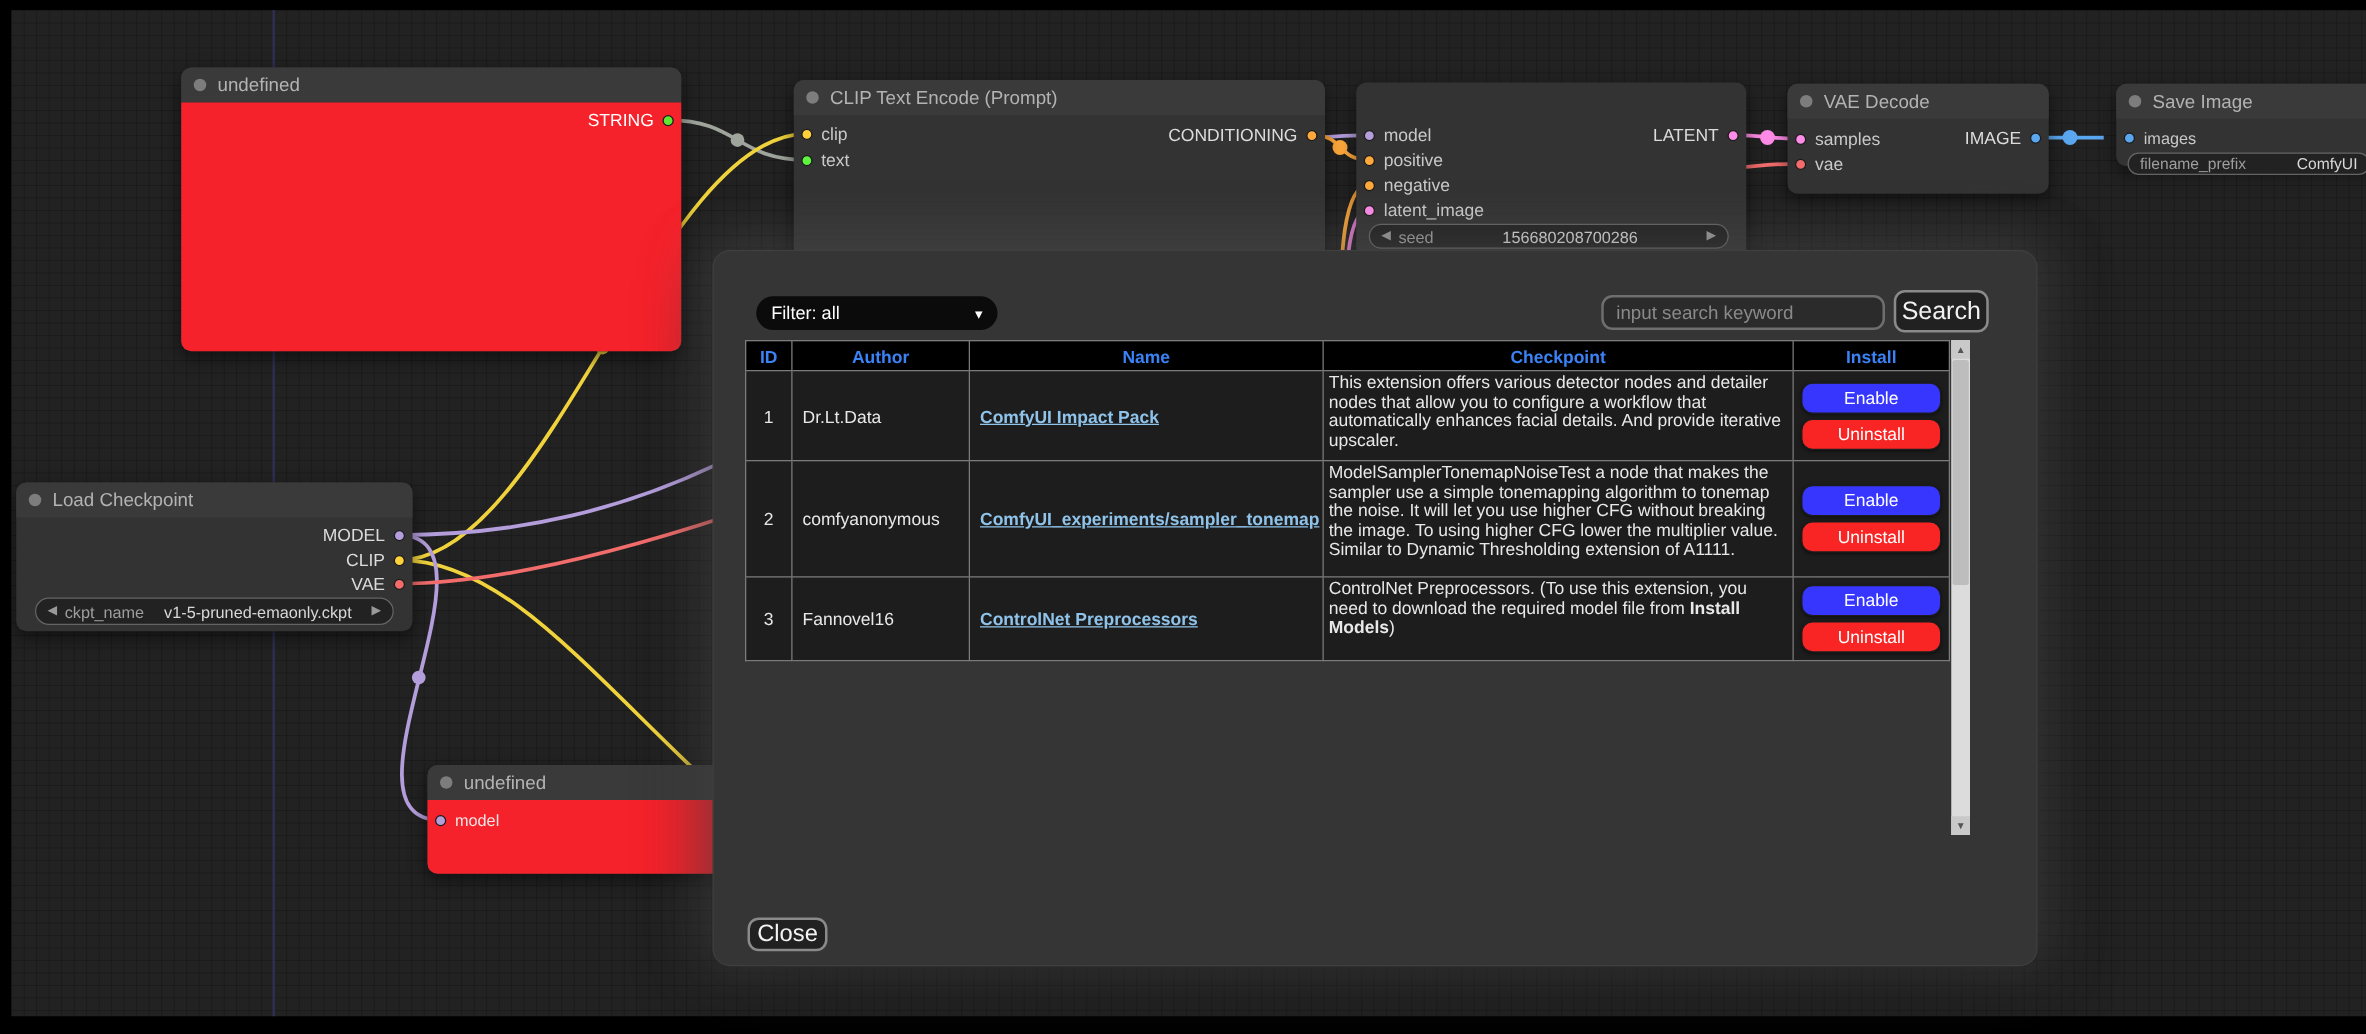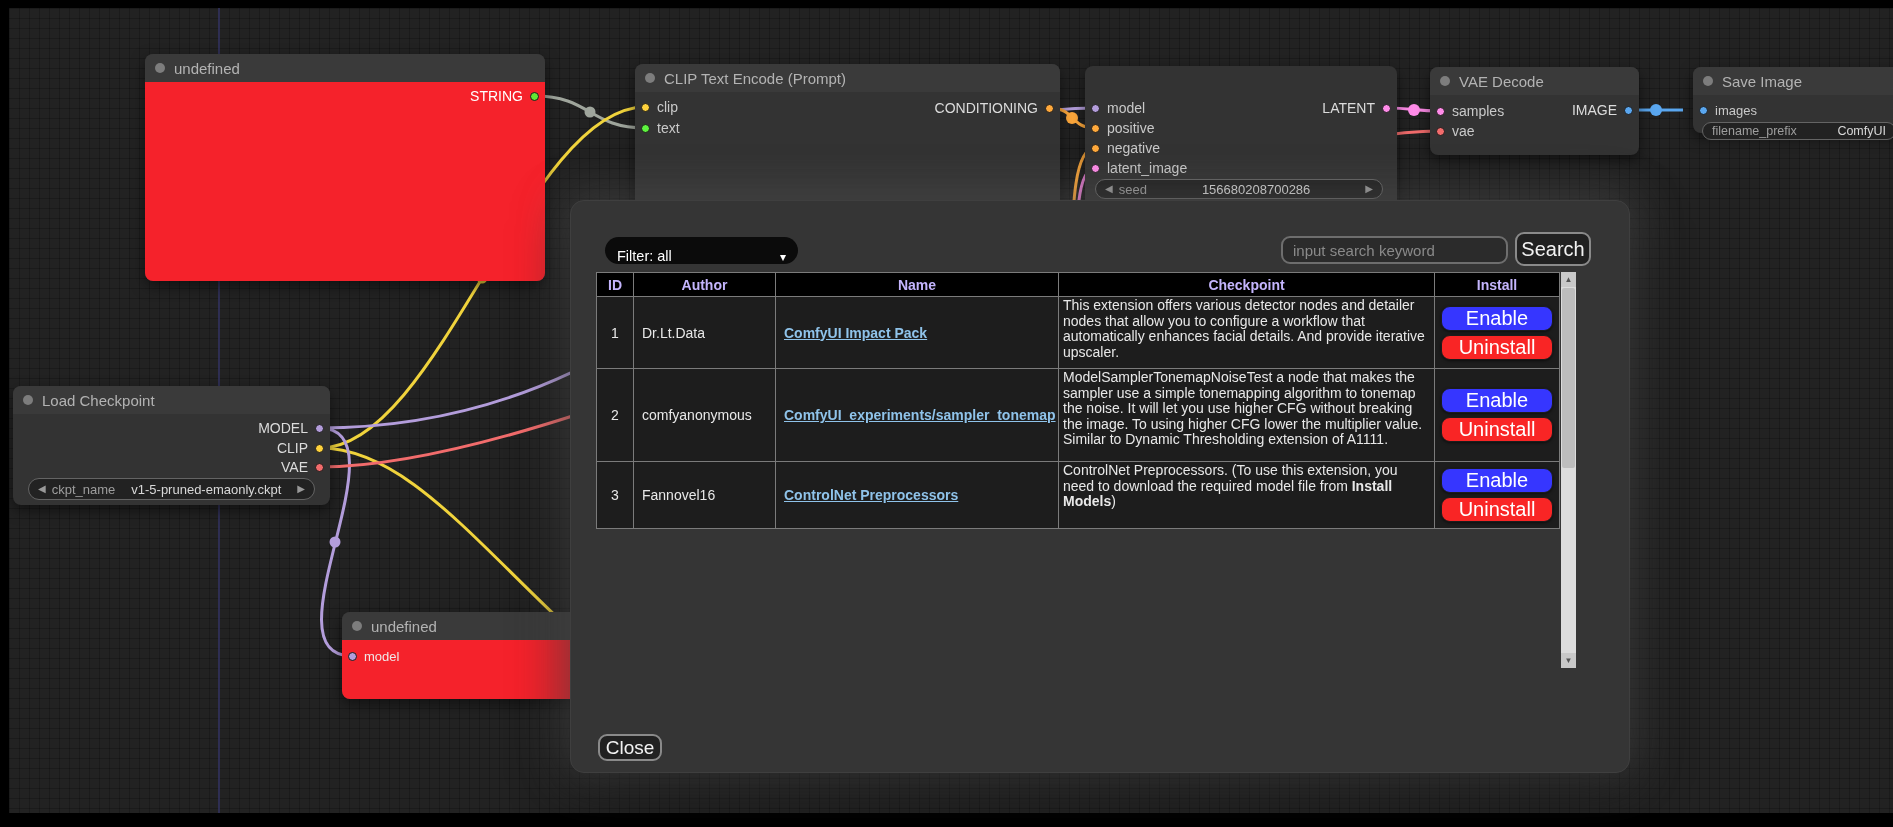--- a/index.html
+++ b/index.html
@@ -48,50 +48,50 @@
 
   
   .modal {
     position:absolute; left:561px; top:192px; width:1060px; height:573px;
     background:#353535; border:1px solid #3f3f3f; border-radius:14px; z-index:5;
     box-shadow:0 0 46px 8px rgba(150,150,150,.28), 0 16px 55px rgba(0,0,0,.6);
   }
   .filter-select {
     position:absolute; left:34px; top:36px; width:193px; height:27px;
     background:#0b0b0b; border-radius:14px; color:#fff; font-size:14.5px;
-    display:flex; align-items:flex-end; padding:0 12px; cursor:pointer;
+    display:flex; align-items:center; padding:0 12px; cursor:pointer;
   }
   .filter-select .chev { margin-left:auto; font-size:12px; color:#fff; }
   .search-input {
     position:absolute; left:710px; top:35px; width:227px; height:28px;
     background:#2b2b2b; border:2px solid #6e6e6e; border-radius:9px;
     color:#ddd; font-size:15px; padding:0 10px; font-family:"Liberation Sans",sans-serif;
   }
   .search-input::placeholder { color:#8a8a8a; }
   .btn-plain {
     background:#212121; border:2px solid #8a8a8a; border-radius:9px; color:#f2f2f2;
     font-size:20px; font-family:"Liberation Sans",sans-serif; cursor:pointer; line-height:1;
   }
   .search-btn { position:absolute; left:944px; top:31px; width:76px; height:34px; }
   .close-btn  { position:absolute; left:27px; top:533px; width:64px; height:27px; font-size:19px; }
 
   .scrollwrap { position:absolute; left:25px; top:71px; width:980px; height:396px; }
   table.ext { border-collapse:collapse; table-layout:fixed; width:963px; }
   table.ext th, table.ext td { border:1px solid #7b7b7b; }
-  table.ext th { background:#000; color:#c4b5fd; font-size:14px; font-weight:bold; height:24px; text-align:center; }
+  table.ext th { background:#000; color:#3b82f6; font-size:14px; font-weight:bold; height:24px; text-align:center; }
   table.ext td { background:#1d1d1d; color:#e8e8e8; font-size:14px; }
   td.c-id { text-align:center; }
   td.c-author { padding-left:8px; }
   td.c-name { padding-left:8px; font-weight:bold; font-size:13.5px; }
   td.c-name span { color:#8fc3ea; text-decoration:underline; cursor:pointer; }
   td.c-desc { vertical-align:top; padding:1px 4px; font-size:13.5px; line-height:15.6px; color:#eee; }
   td.c-install { text-align:center; }
   .pillbtn {
     display:block; width:112px; height:25px; margin:4px auto; border-radius:9px;
-    color:#fff; font-size:20px; line-height:23px; text-align:center; cursor:pointer;
+    color:#fff; font-size:14px; line-height:23px; text-align:center; cursor:pointer;
     border:1px solid #1c1c1c; box-shadow:0 1px 3px rgba(0,0,0,.55); font-family:"Liberation Sans",sans-serif;
   }
   .pillbtn.enable { background:#3636ff; }
   .pillbtn.uninstall { background:#f92525; }
 
   .scrollbar { position:absolute; left:965px; top:0; width:15px; height:396px; background:#dcdcdc; }
   .scrollbar .sb-arrow { position:absolute; left:0; width:15px; height:15px; color:#555; font-size:8px; text-align:center; line-height:15px; background:#c9c9c9; }
   .scrollbar .sb-up { top:0; }
   .scrollbar .sb-down { bottom:0; }
   .scrollbar .sb-thumb { position:absolute; left:1px; top:16px; width:13px; height:180px; background:#bdbdbd; border-radius:2px; }

